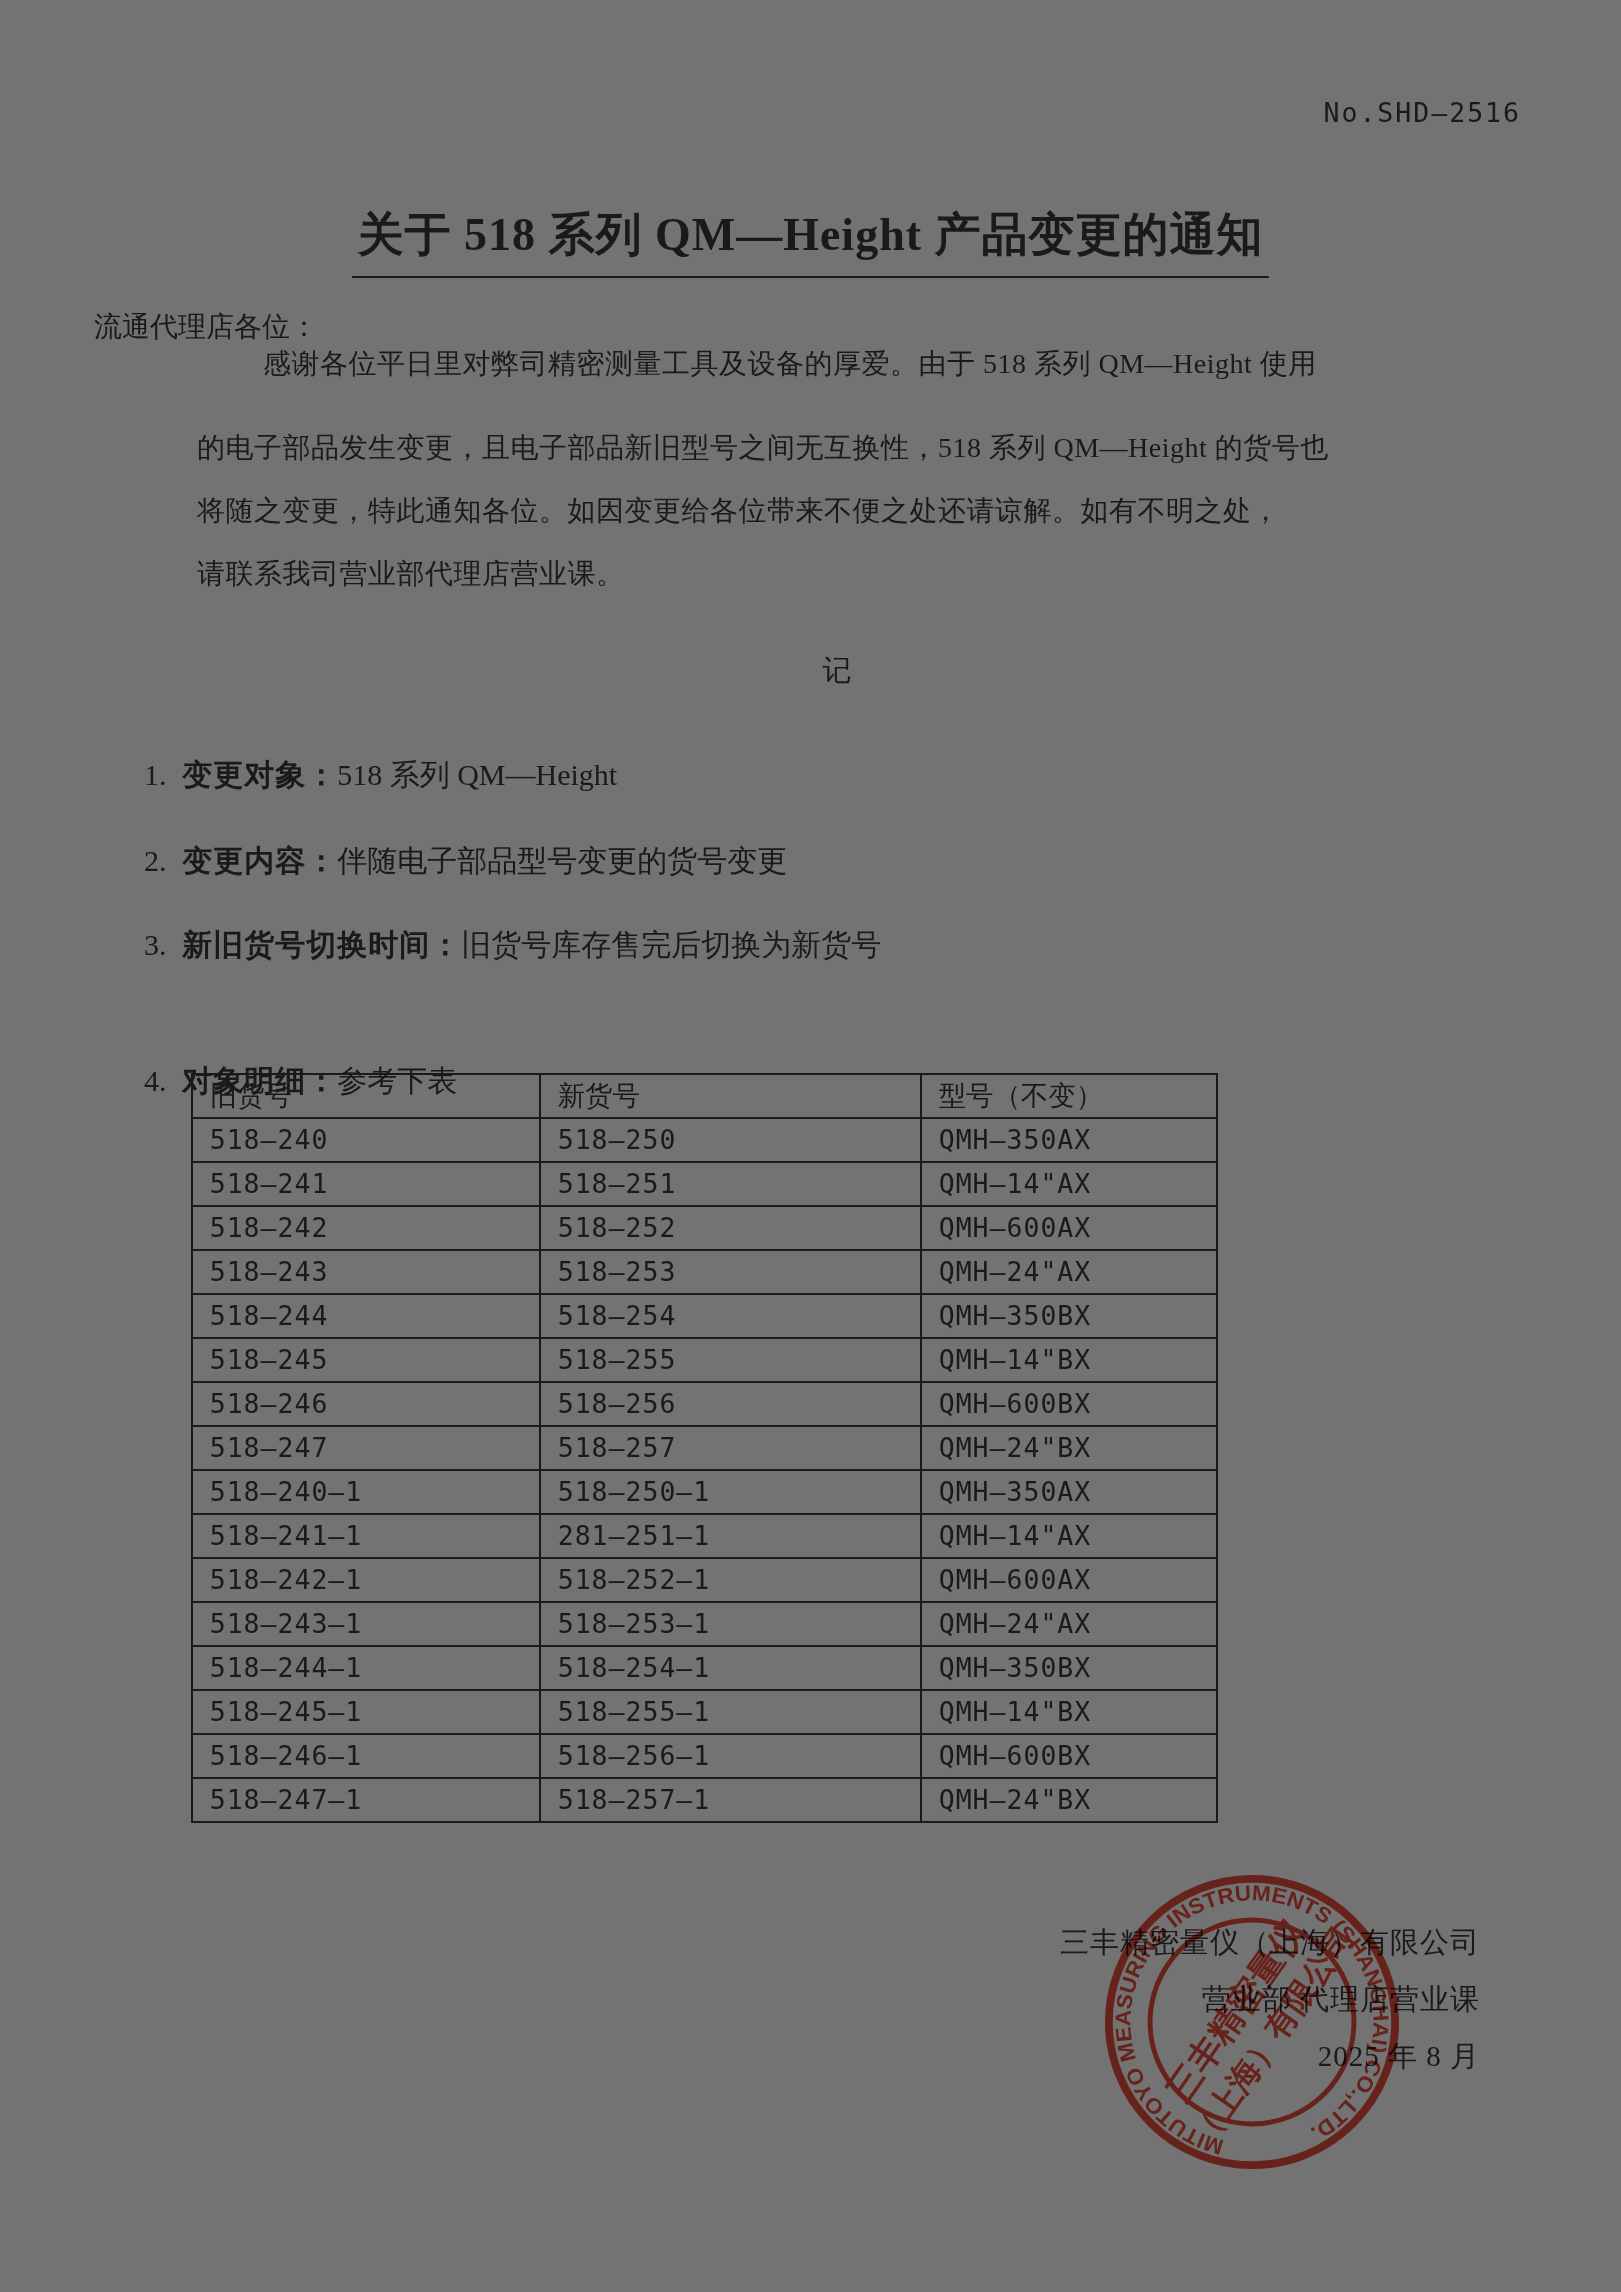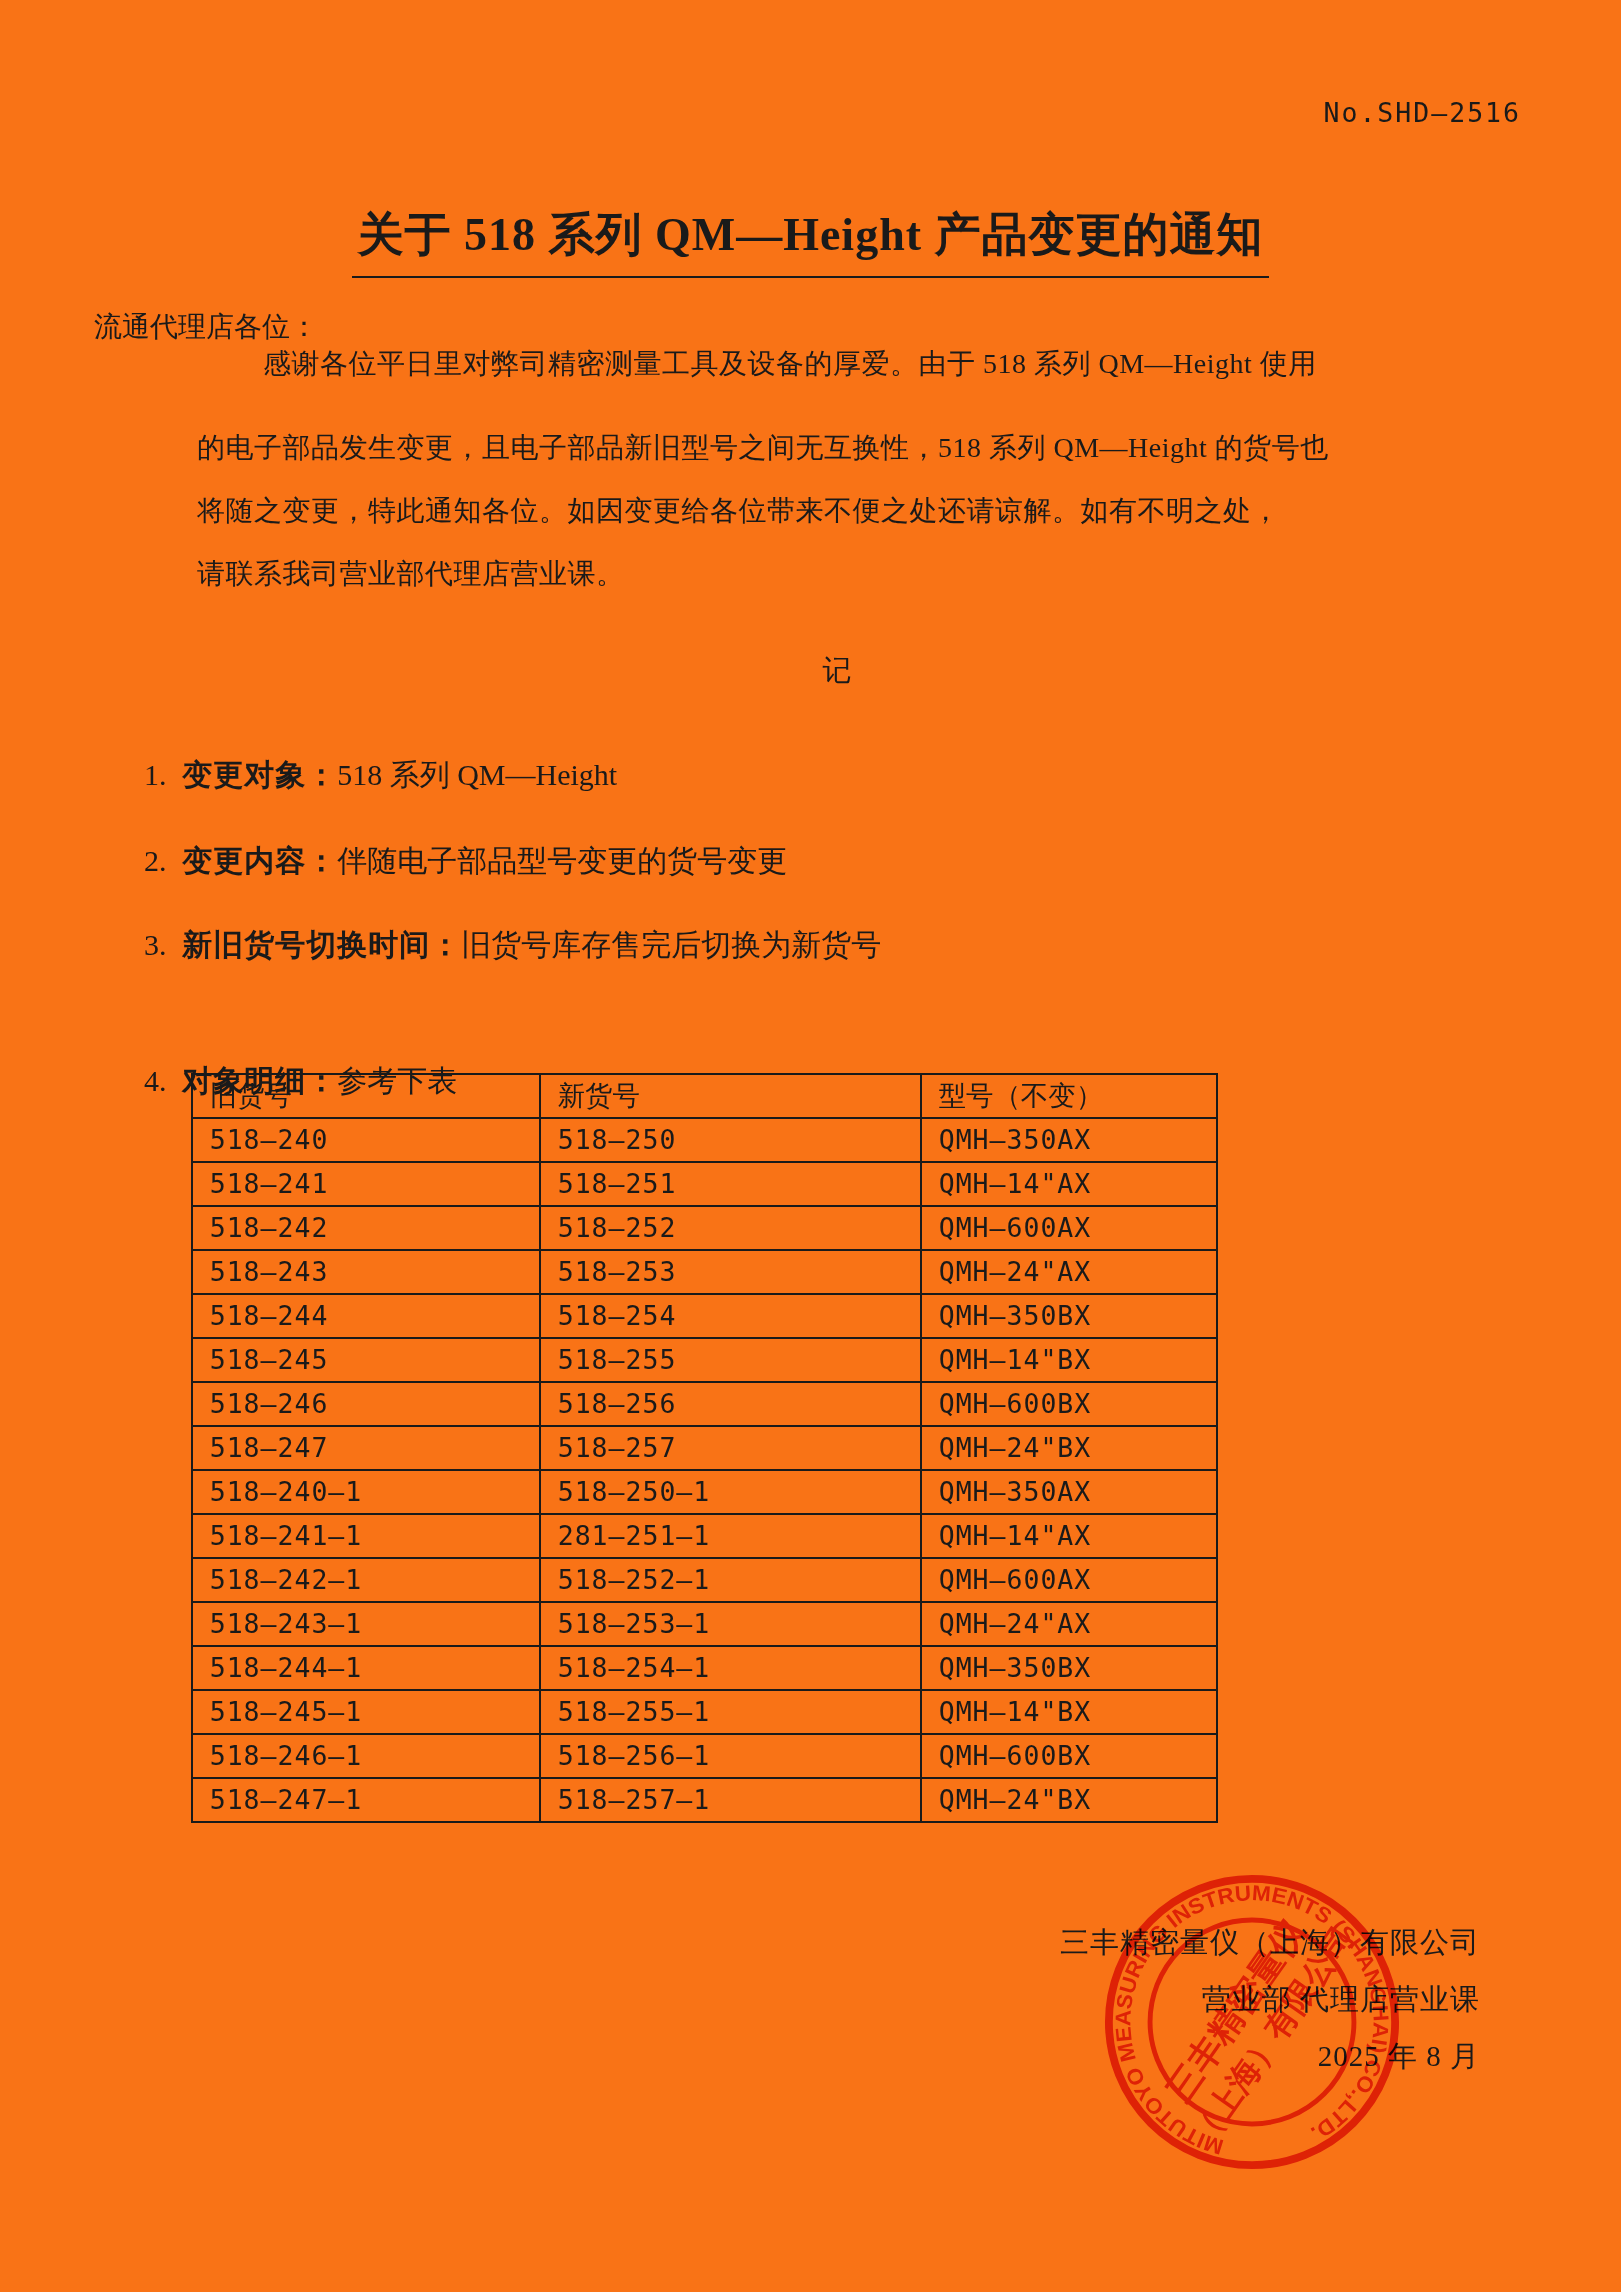--- a/index.html
+++ b/index.html
@@ -1,20 +1,20 @@
 <!DOCTYPE html>
 <html><head>
 <meta charset="utf-8">
 <style>
   html, body { margin: 0; padding: 0; background: #ffffff; }
   .page {
     position: relative;
     width: 1621px;
     height: 2293px;
-    background: #f97316;
+    background: #737373;
     overflow: hidden;
     font-family: "Liberation Serif", "DejaVu Serif", serif;
     color: #1a1a1a;
   }
   .doc-number {
     position: absolute;
     top: 97px;
     right: 100px;
     font-family: "DejaVu Sans Mono", monospace;
     font-size: 26.5px;

